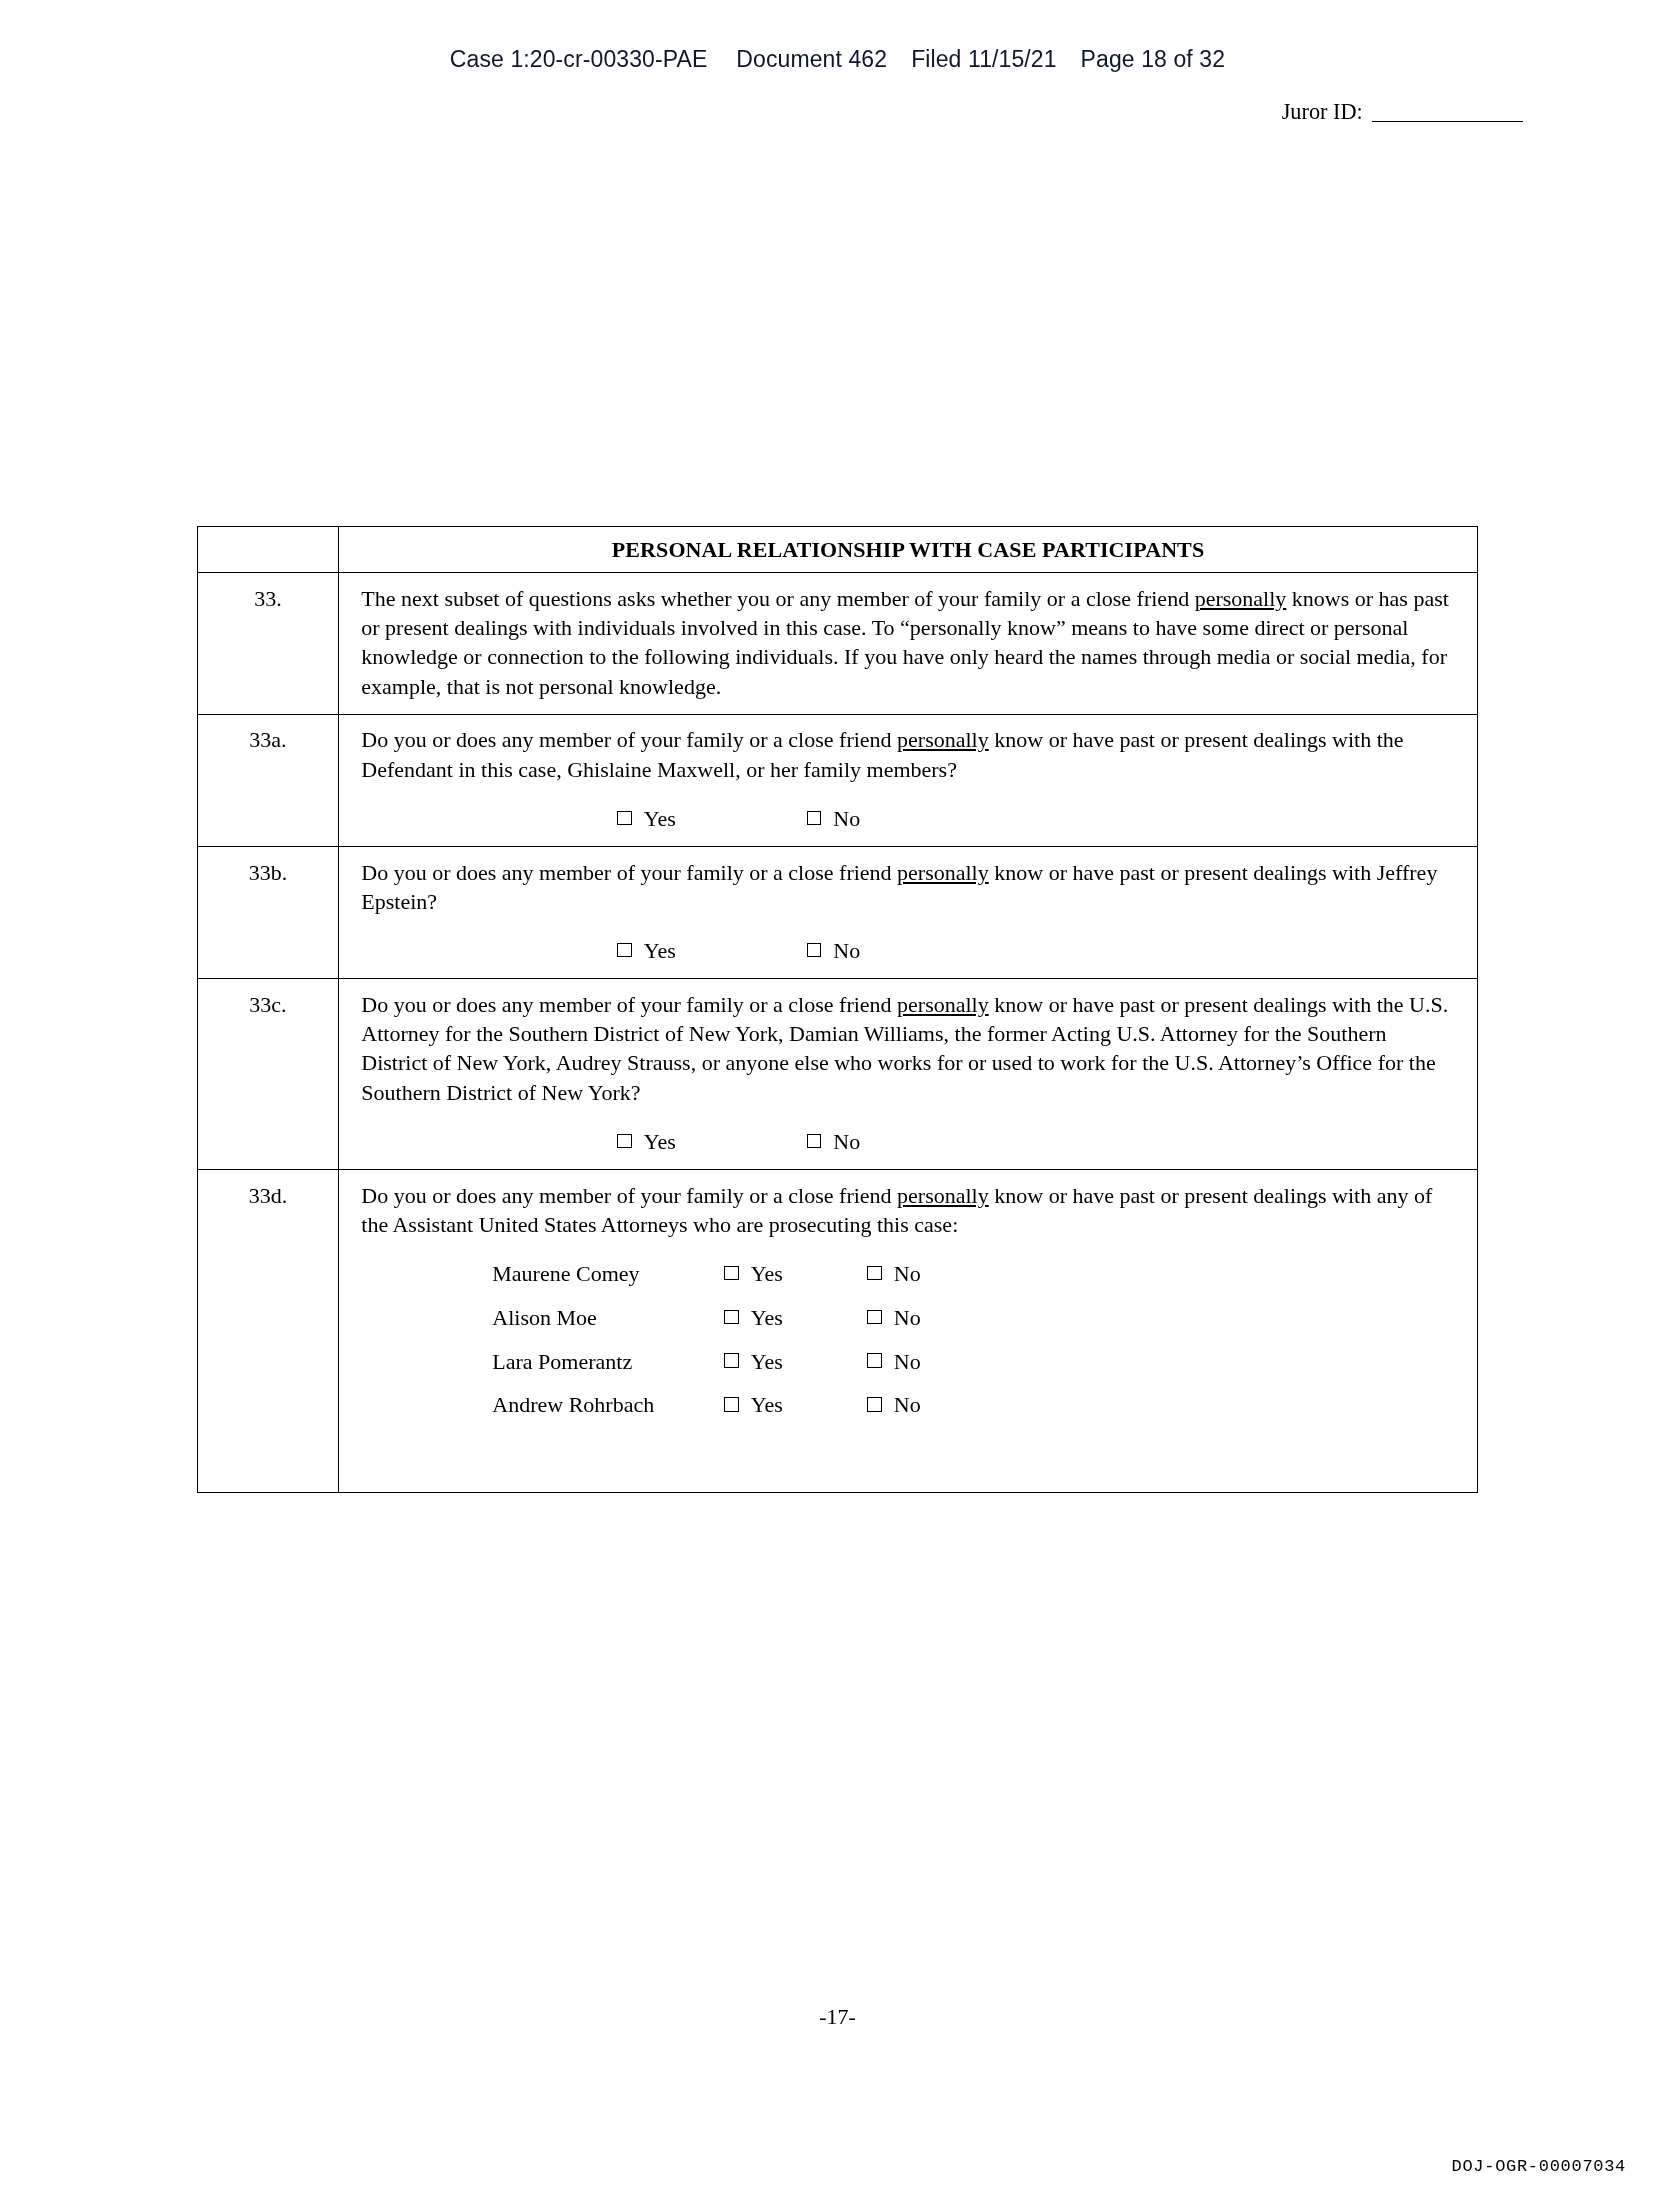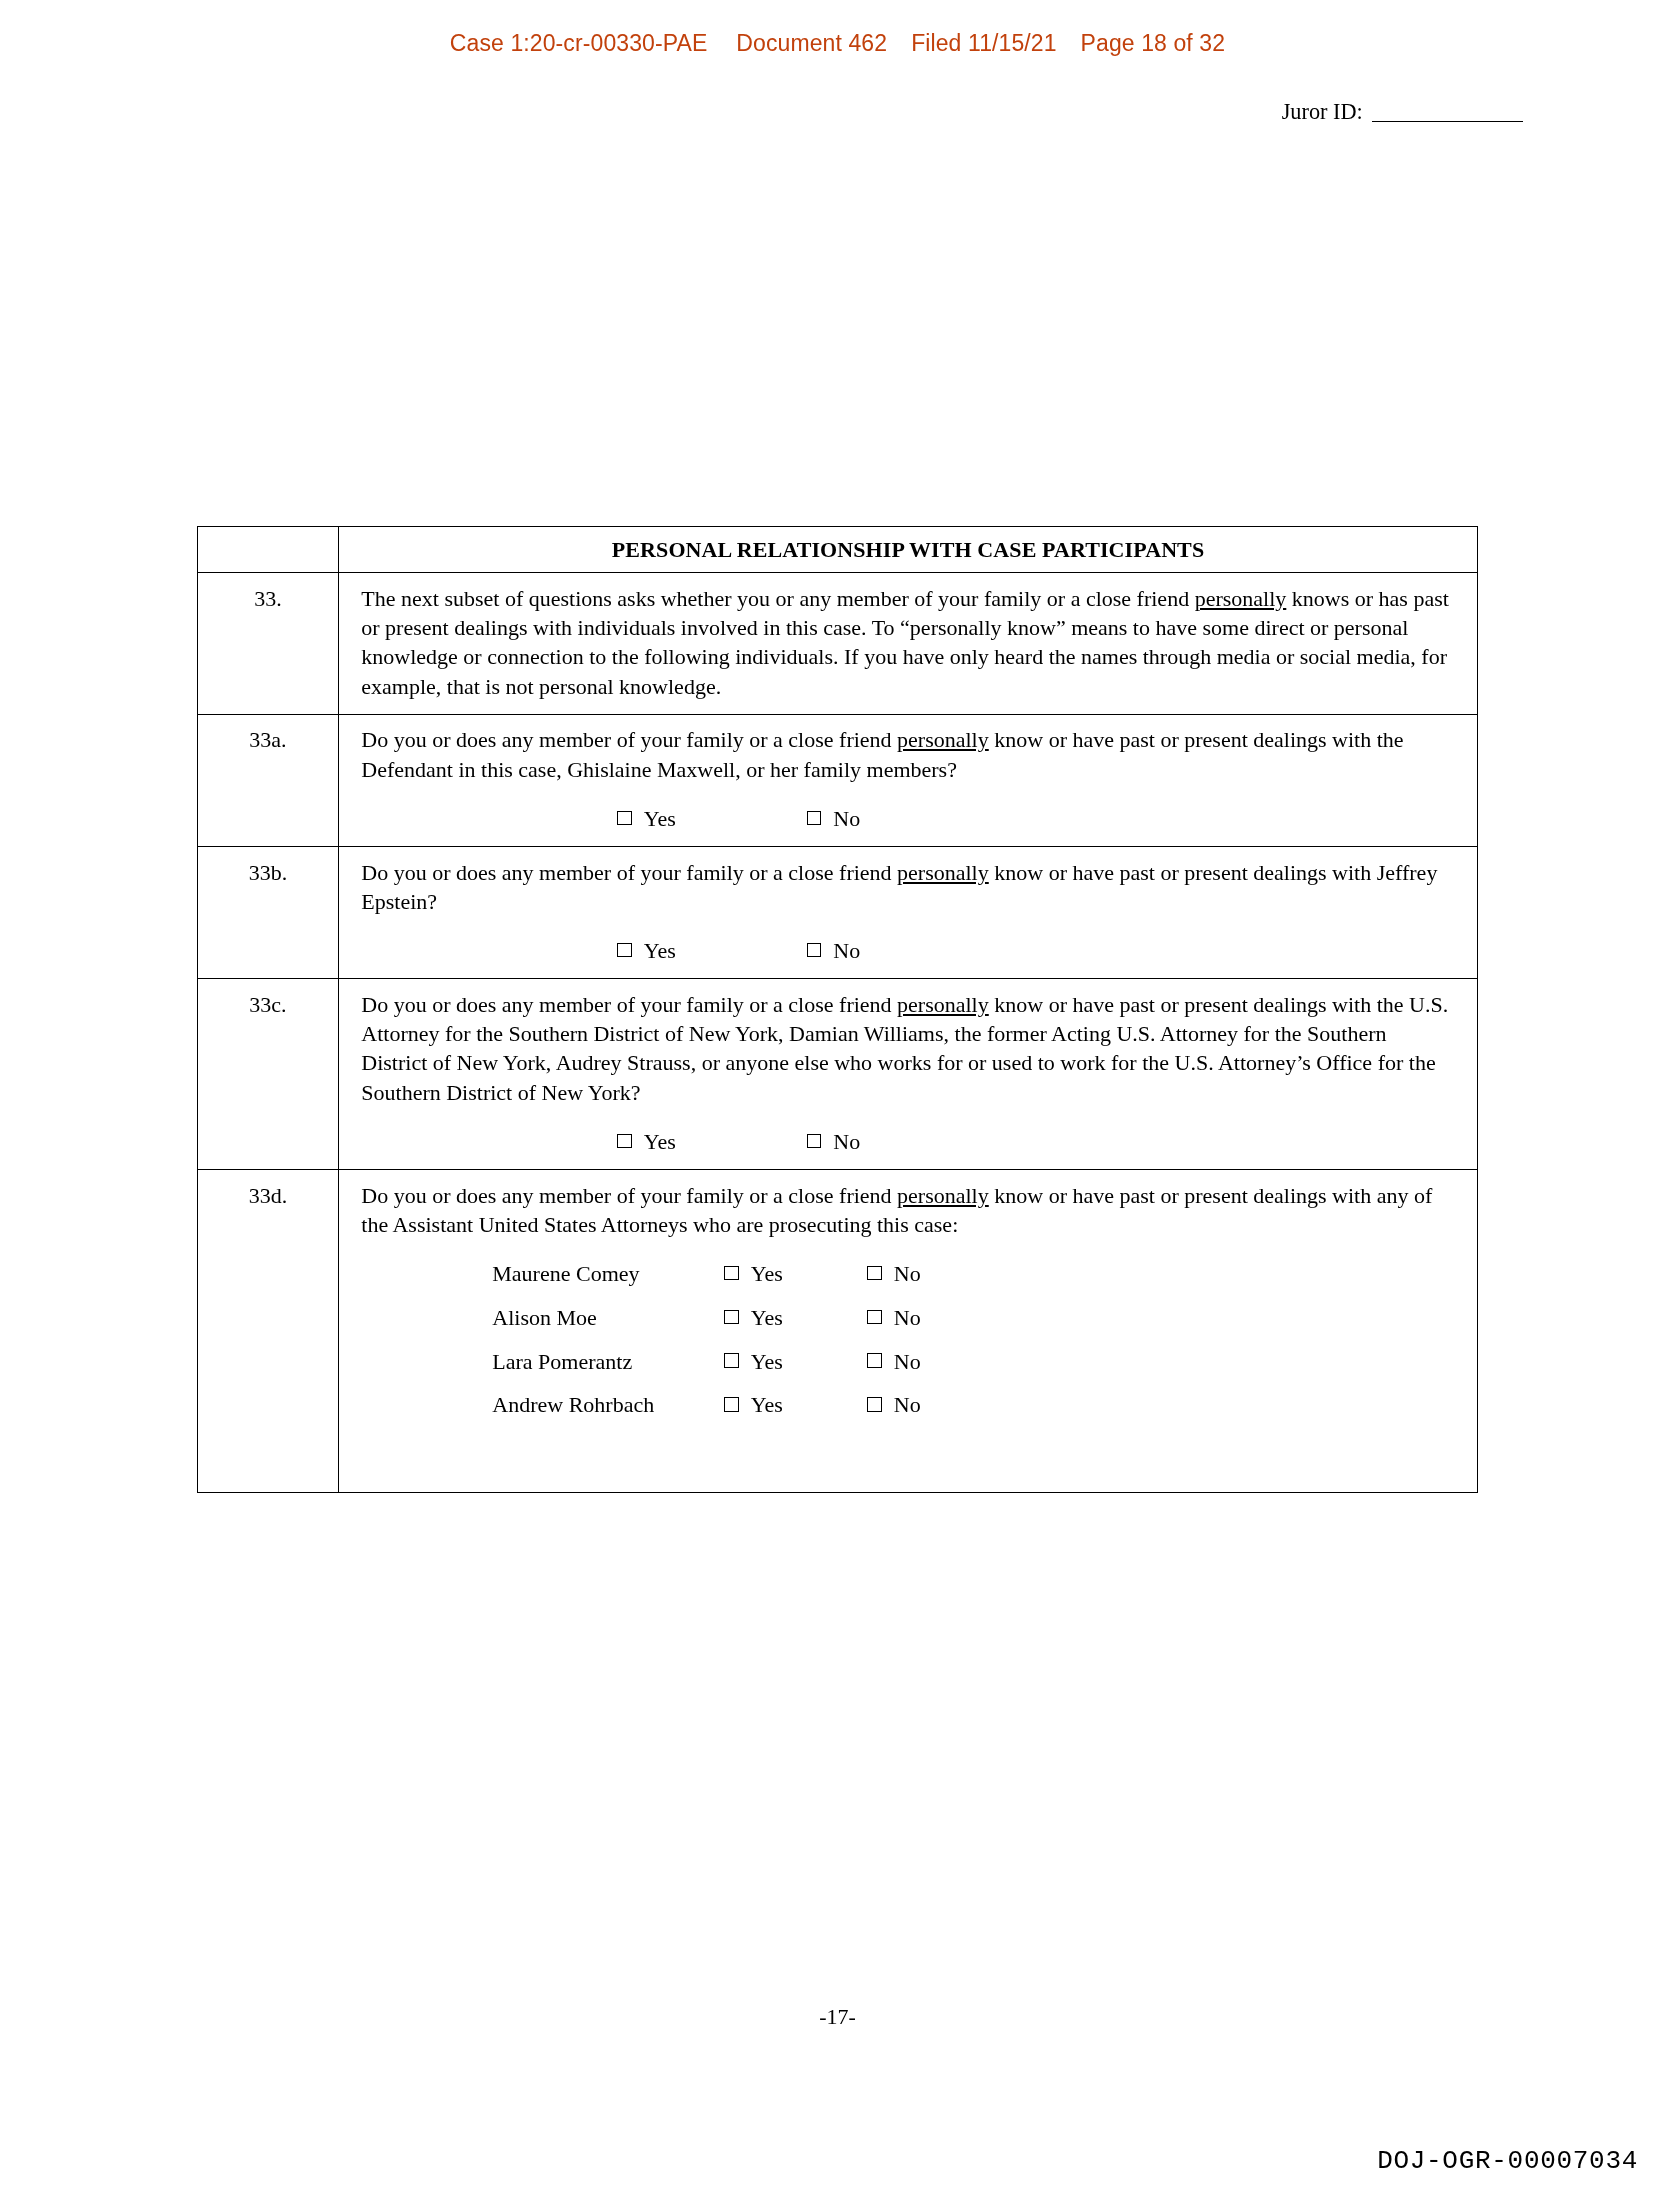--- a/index.html
+++ b/index.html
@@ -19,27 +19,27 @@
     position: relative;
     width: 1675px;
     height: 2205px;
     box-sizing: border-box;
     padding: 0;
   }
 
   
   .ecf-header {
     position: absolute;
-    top: 30px;
+    top: 46px;
     left: 0;
     width: 1675px;
     text-align: center;
     font-family: "Liberation Sans", sans-serif;
     font-size: 23px;
-    color: #c2410c;
+    color: #0f172a;
     letter-spacing: 0.1px;
     white-space: nowrap;
   }
   .ecf-header span { display: inline-block; }
   .ecf-gap-1 { width: 29px; }
   .ecf-gap-2 { width: 24px; }
   .ecf-gap-3 { width: 24px; }
 
   
   .juror-id {
@@ -146,23 +146,23 @@
     position: absolute;
     top: 2004px;
     left: 0;
     width: 1675px;
     text-align: center;
     font-size: 22px;
   }
   .bates {
     position: absolute;
     bottom: 29px;
-    right: 37px;
+    right: 49px;
     font-family: "Liberation Mono", monospace;
-    font-size: 26px;
+    font-size: 17px;
     letter-spacing: 0.7px;
   }
 </style>
 </head>
 <body>
 
 <div class="page">
 
   <div class="ecf-header">
     <span>Case 1:20-cr-00330-PAE</span><span class="ecf-gap-1"></span><span>Document 462</span><span class="ecf-gap-2"></span><span>Filed 11/15/21</span><span class="ecf-gap-3"></span><span>Page 18 of 32</span>

